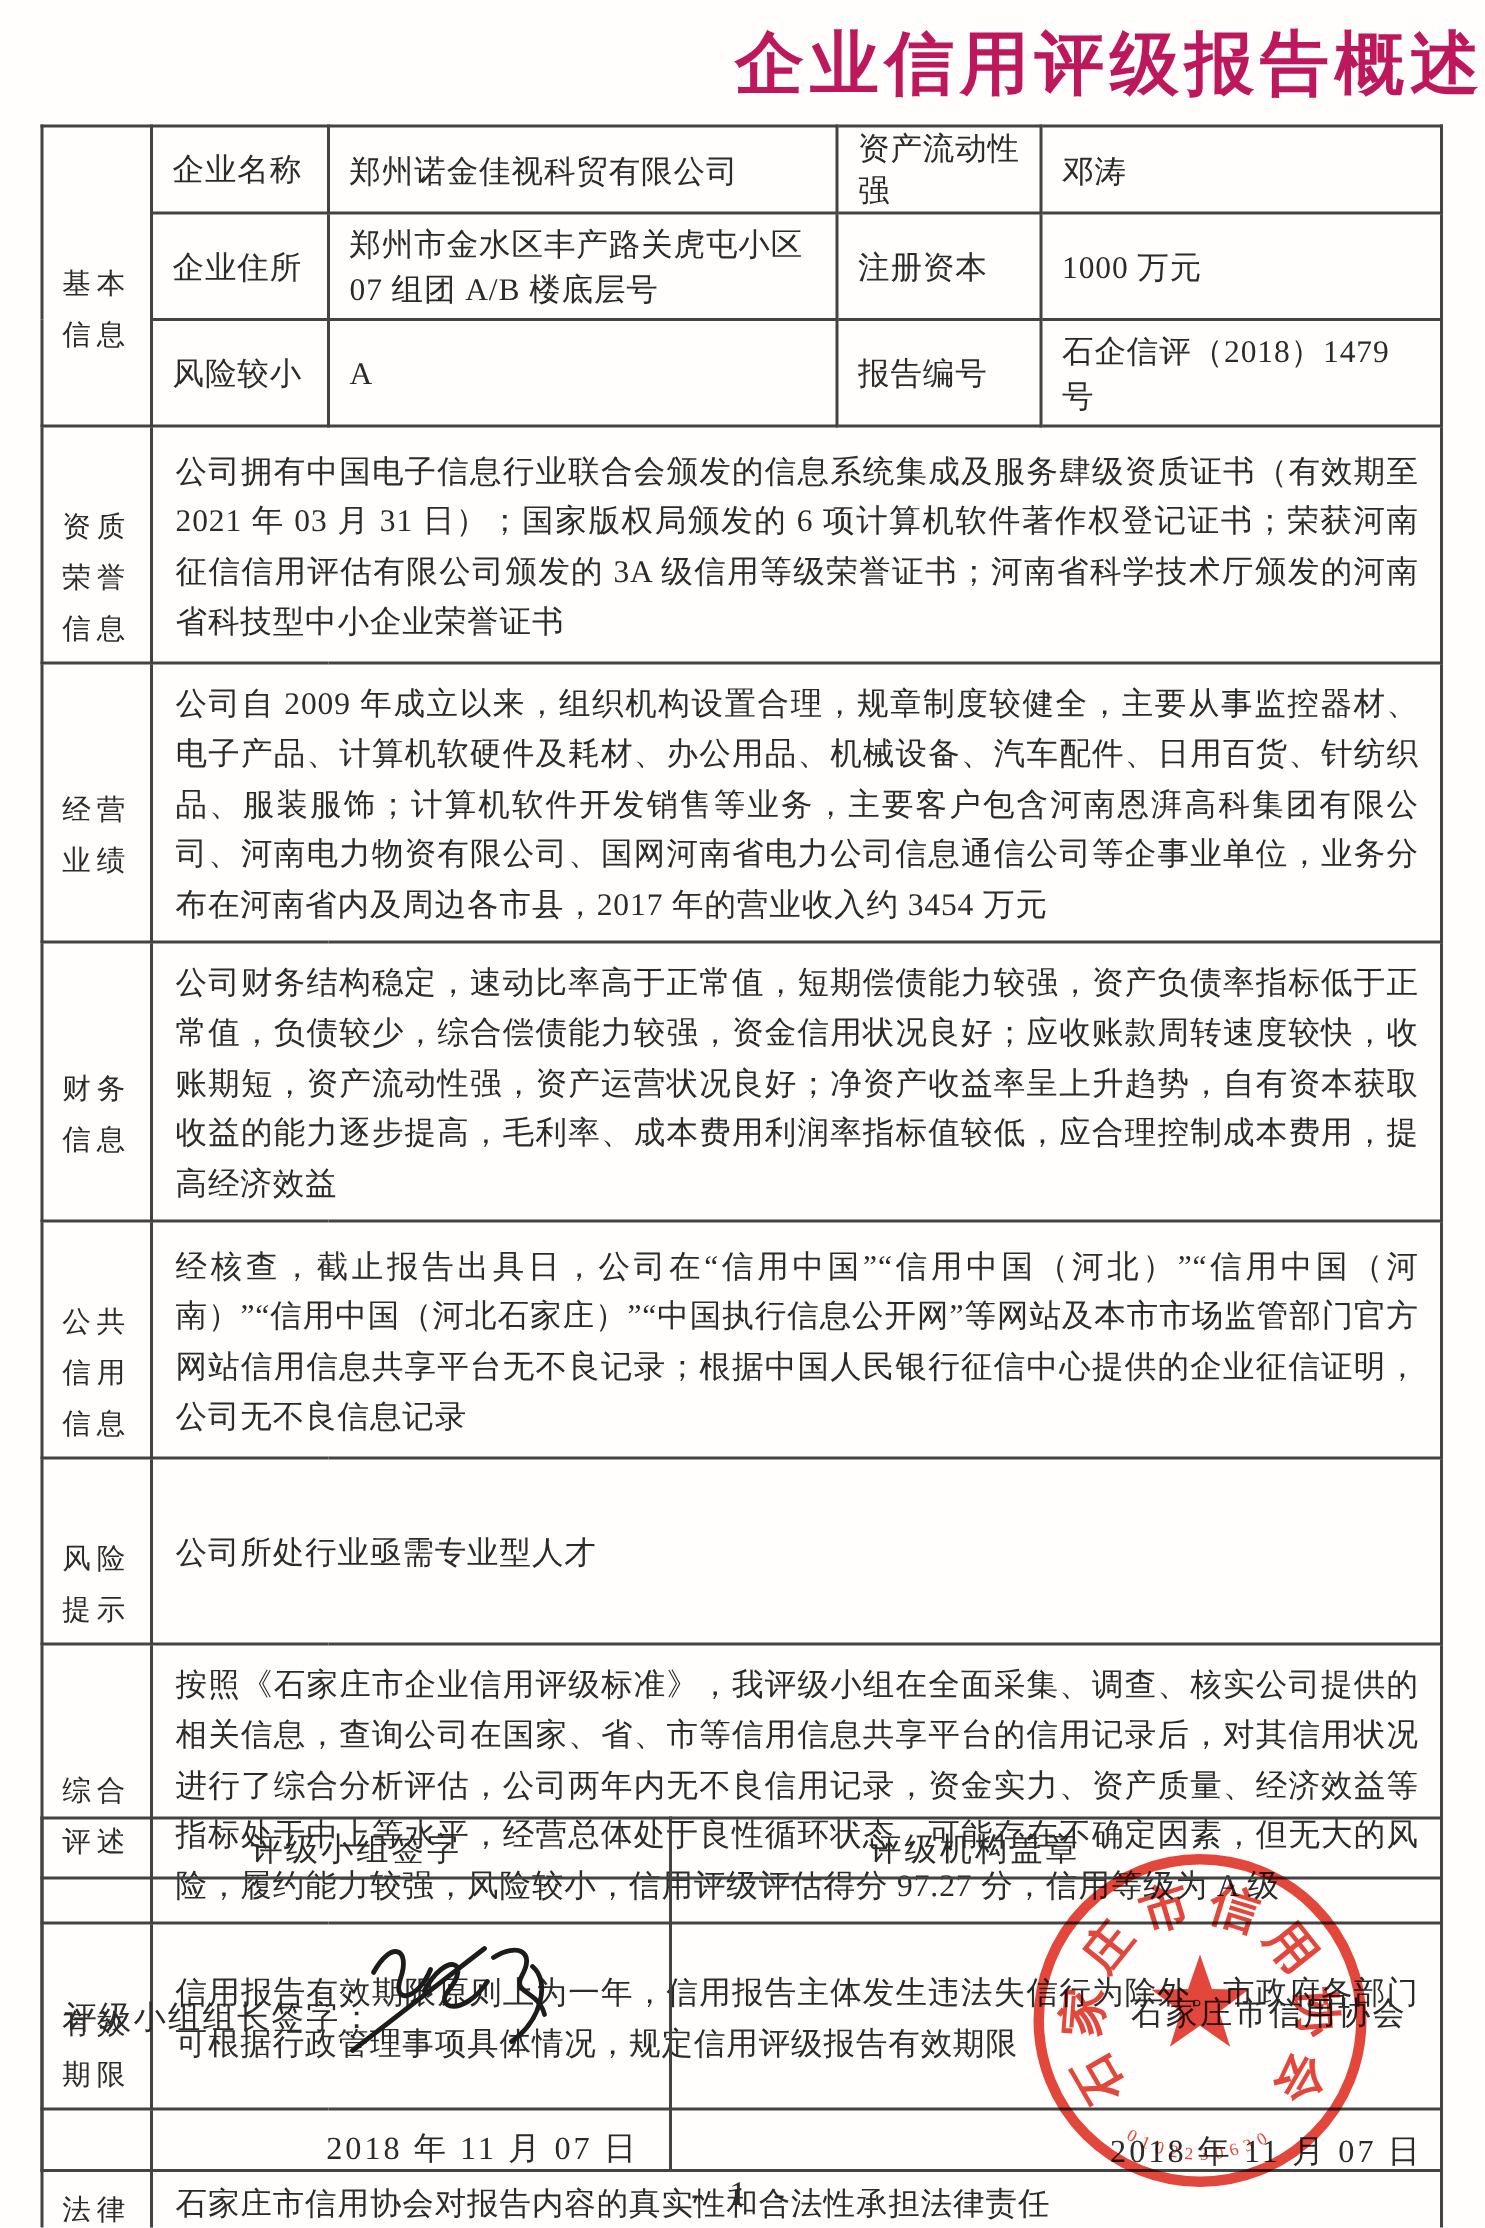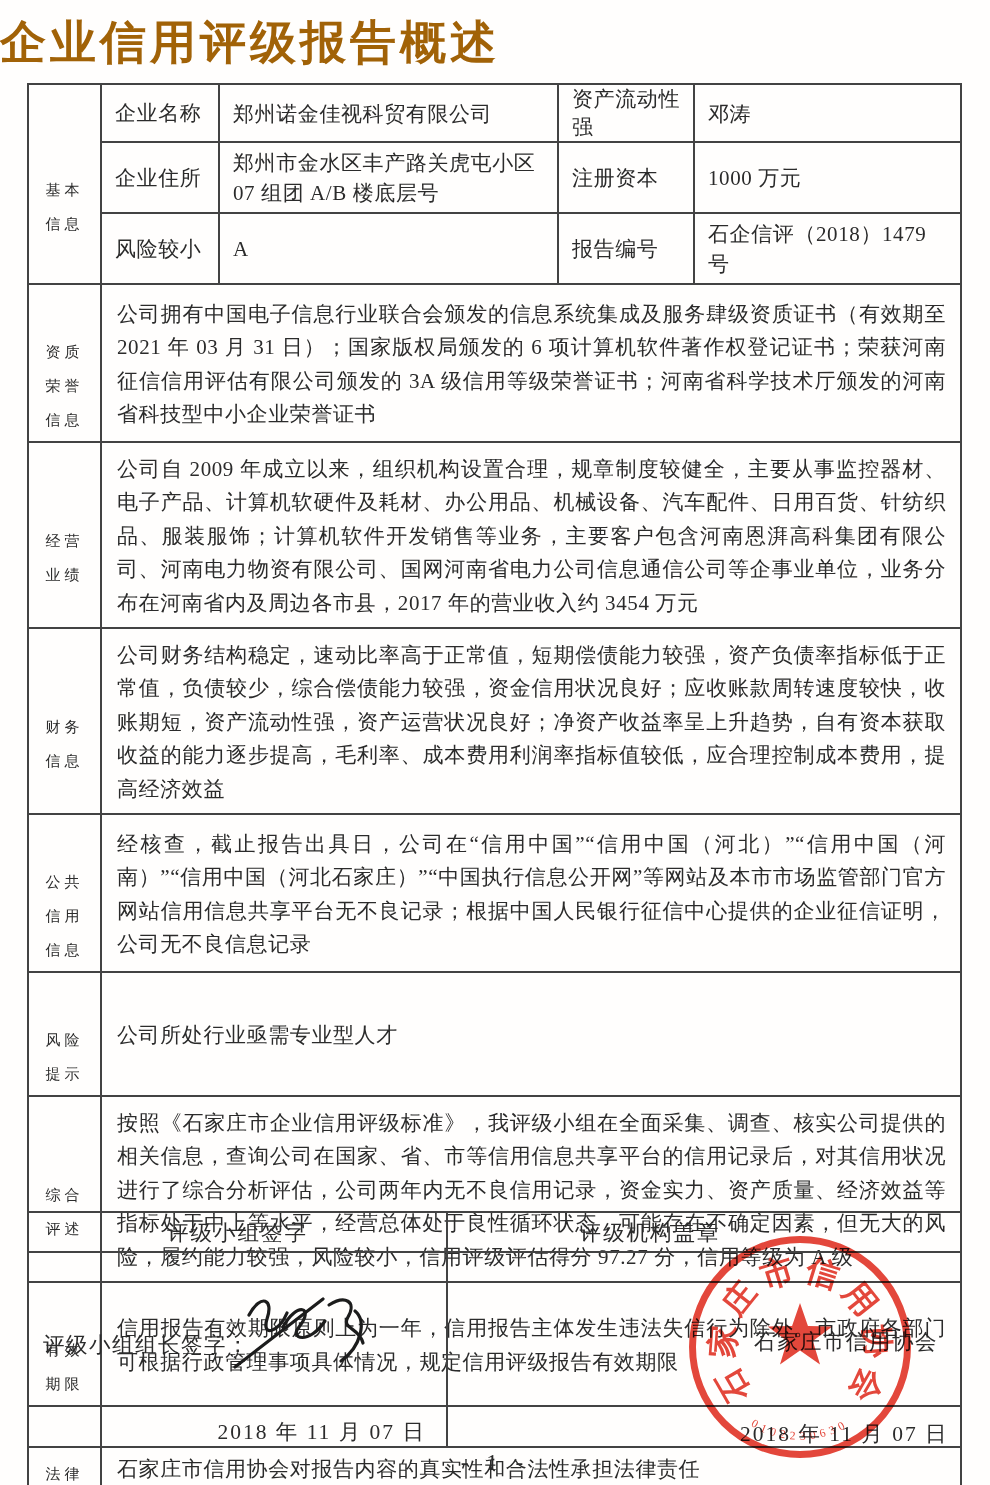--- a/index.html
+++ b/index.html
@@ -6,36 +6,36 @@
   html,body { background:#ffffff; }
   body {
     width:990px; height:1485px; position:relative;
     font-family:"Liberation Serif","DejaVu Serif",serif;
     color:#2b2b2b;
   }
   .page { position:absolute; inset:0; background:#fffefd; }
 
   .doc-title {
     position:absolute; top:12px; left:0; width:990px;
-    text-align:left; font-size:46px; font-weight:bold;
-    letter-spacing:4px; color:#a16207;
+    text-align:right; font-size:46px; font-weight:bold;
+    letter-spacing:4px; color:#be185d;
   }
 
   table.doc {
     position:absolute; left:27px; top:83px; width:933px;
     border-collapse:collapse; table-layout:fixed;
   }
   table.doc td {
     border:2px solid #434343; vertical-align:middle;
     font-size:21px; letter-spacing:0.6px;
   }
   td.colA { text-align:center; padding:4px 2px; }
   td.colA .vlabel {
     display:inline-block; width:54px; line-height:34px;
-    letter-spacing:4px; text-align:center; font-size:15px;margin-top:46px;
+    letter-spacing:4px; text-align:center; font-size:19px;margin-top:46px;
   }
   td.klabel { padding-left:13px; letter-spacing:1px; }
   td.vcell  { padding:5px 10px 4px 13px; line-height:30px; }
   td.content {
     padding:10px 14px 7px 15px; line-height:33.4px;
     text-align:justify; letter-spacing:0.8px; vertical-align:middle;
   }
 
   table.sig {
     position:absolute; left:27px; top:1211px; width:933px;

